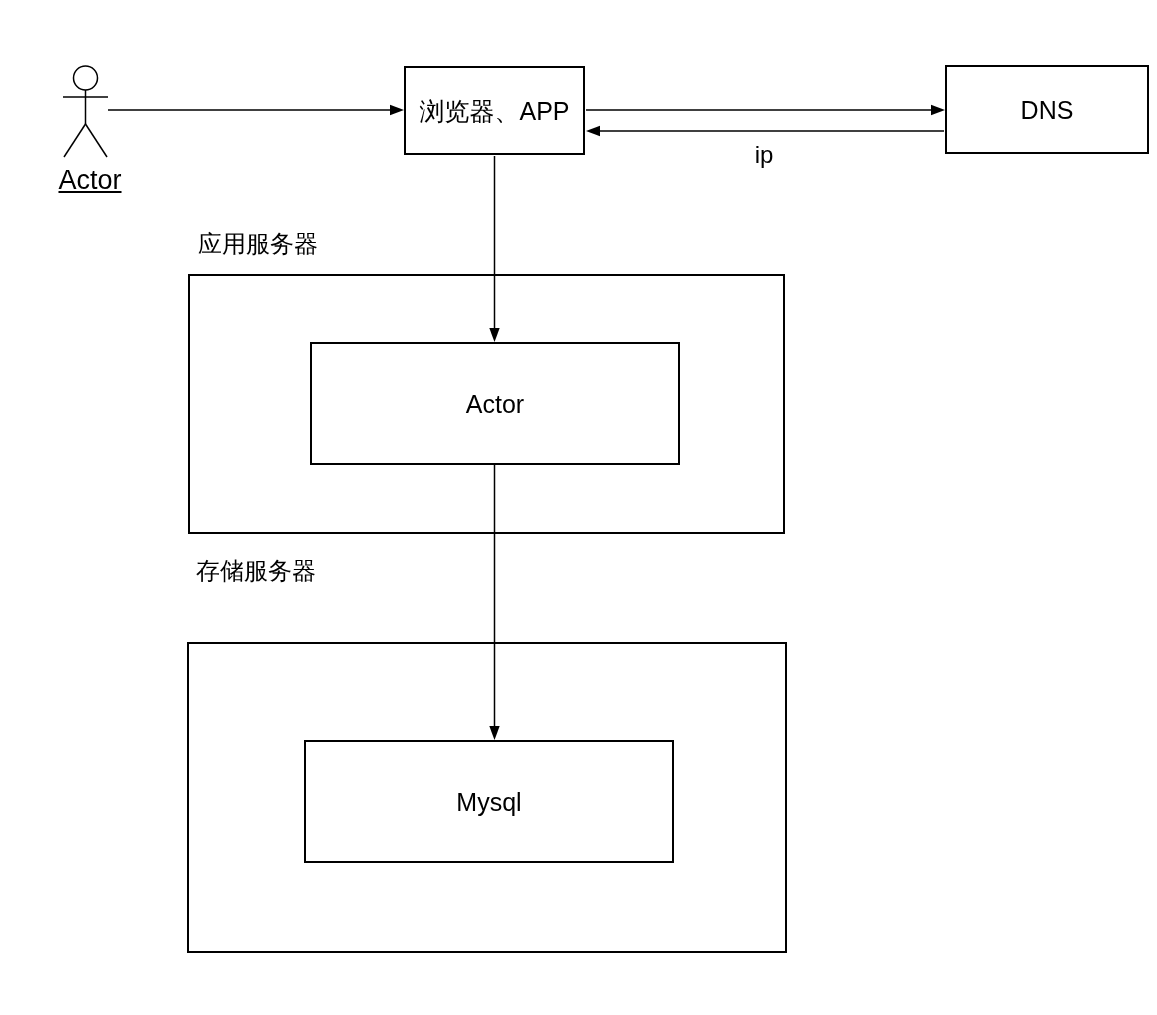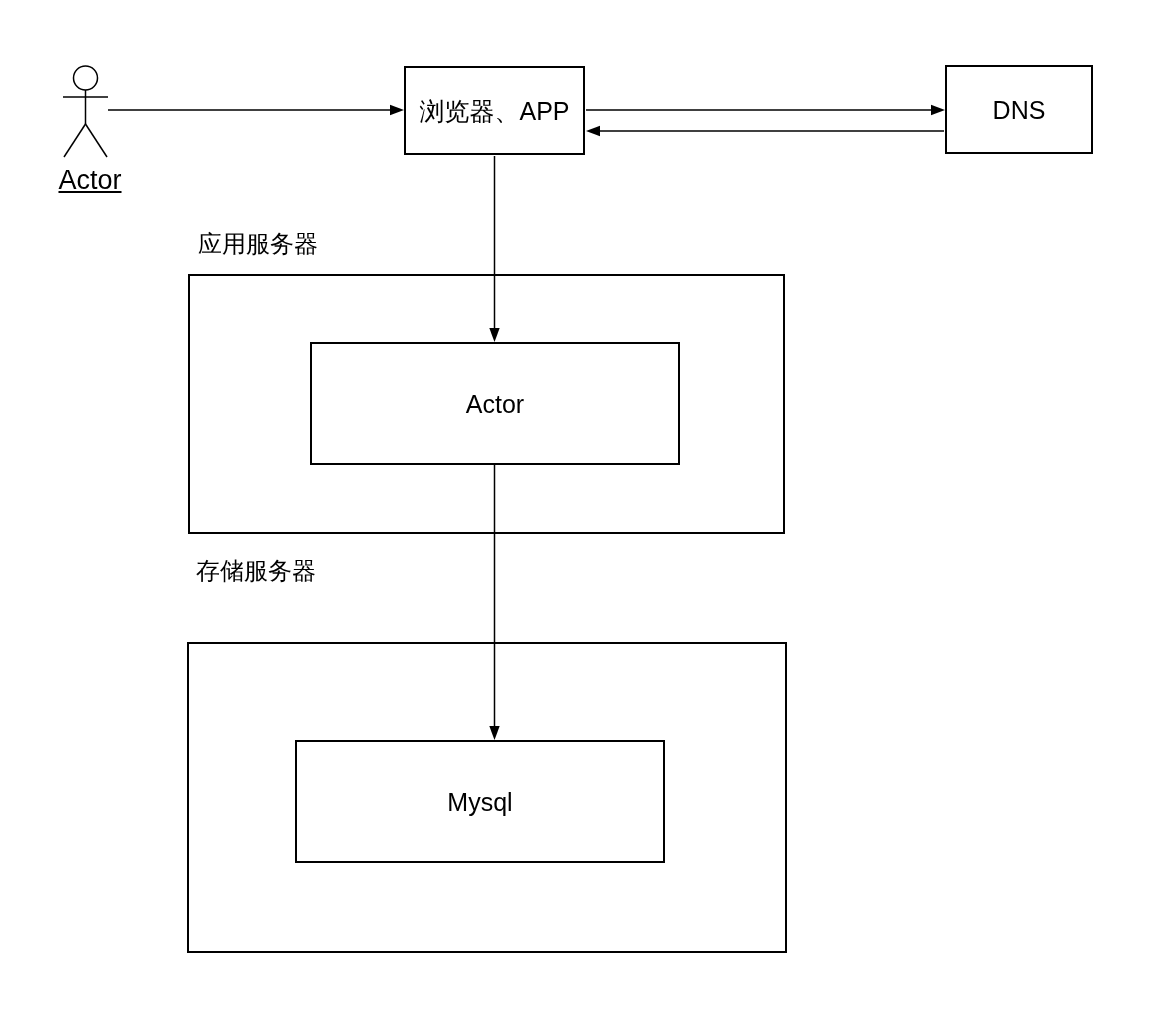--- a/index.html
+++ b/index.html
@@ -44,23 +44,23 @@
   .lbl {
     position: absolute;
     font-size: 24px;
     line-height: 1.2;
     white-space: nowrap;
   }
   .lbl.centered { text-align: center; }
 
   
   .node-browser { left: 404px; top: 66px;  width: 181px; height: 89px; }
-  .node-dns     { left: 945px; top: 65px;  width: 148px; height: 89px; }
+  .node-dns     { left: 945px; top: 65px;  width: 204px; height: 89px; }
   .node-tomcat  { left: 310px; top: 342px; width: 370px; height: 123px; }
-  .node-mysql   { left: 295px; top: 740px; width: 370px; height: 123px; }
+  .node-mysql   { left: 304px; top: 740px; width: 370px; height: 123px; }
 
   
   .group-app     { left: 188px; top: 274px; width: 597px; height: 260px; }
   .group-storage { left: 187px; top: 642px; width: 600px; height: 311px; }
 
   
   .lbl-actor   { left: 30px;  top: 164px; width: 120px; font-size: 27px; text-decoration: underline; }
   .lbl-www     { left: 614px; top: 62px;  width: 300px; }
   .lbl-ip      { left: 664px; top: 141px; width: 200px; }
   .lbl-app     { left: 198px; top: 230px; }
@@ -125,14 +125,15 @@
     <span>Actor</span>
   </div>
 
   <div class="node node-mysql">
     <span>Mysql</span>
   </div>
 
   <div class="lbl lbl-actor centered">Actor</div>
 
 
+  <div class="lbl lbl-ip centered">ip</div>
 
 </div>
 
 </body></html>

